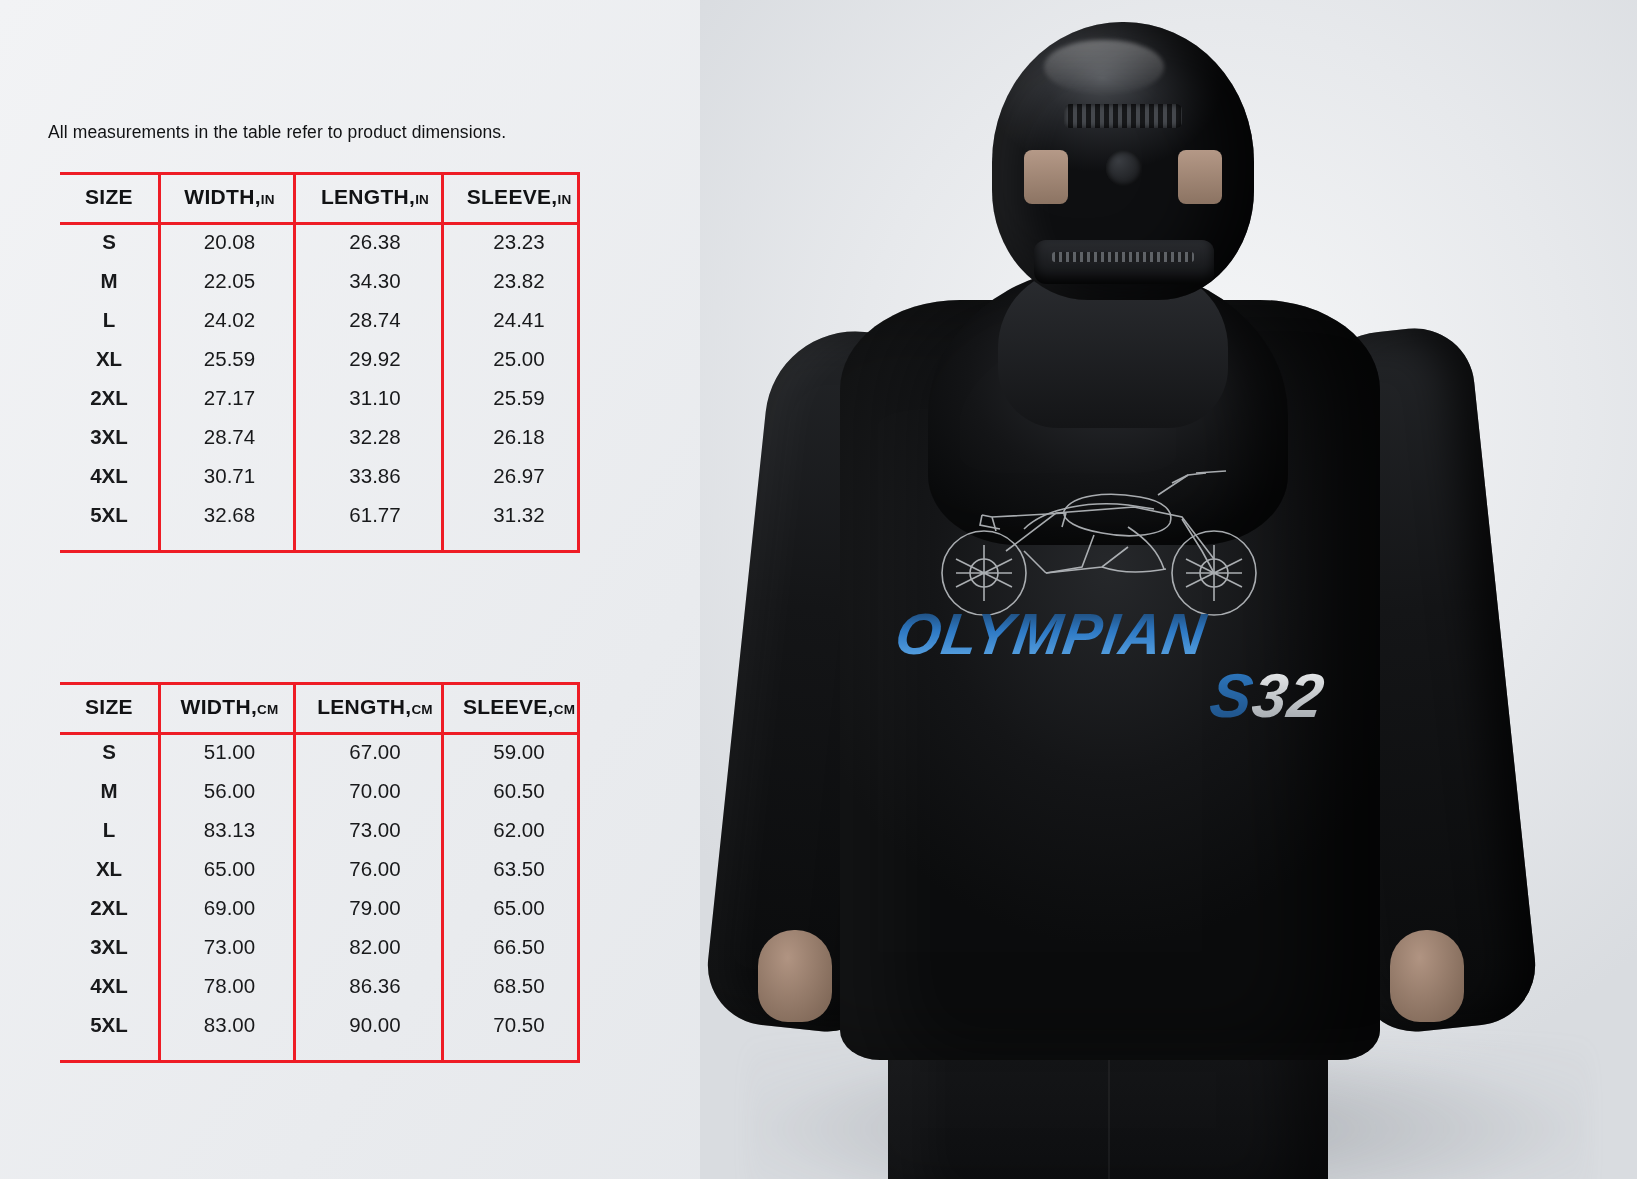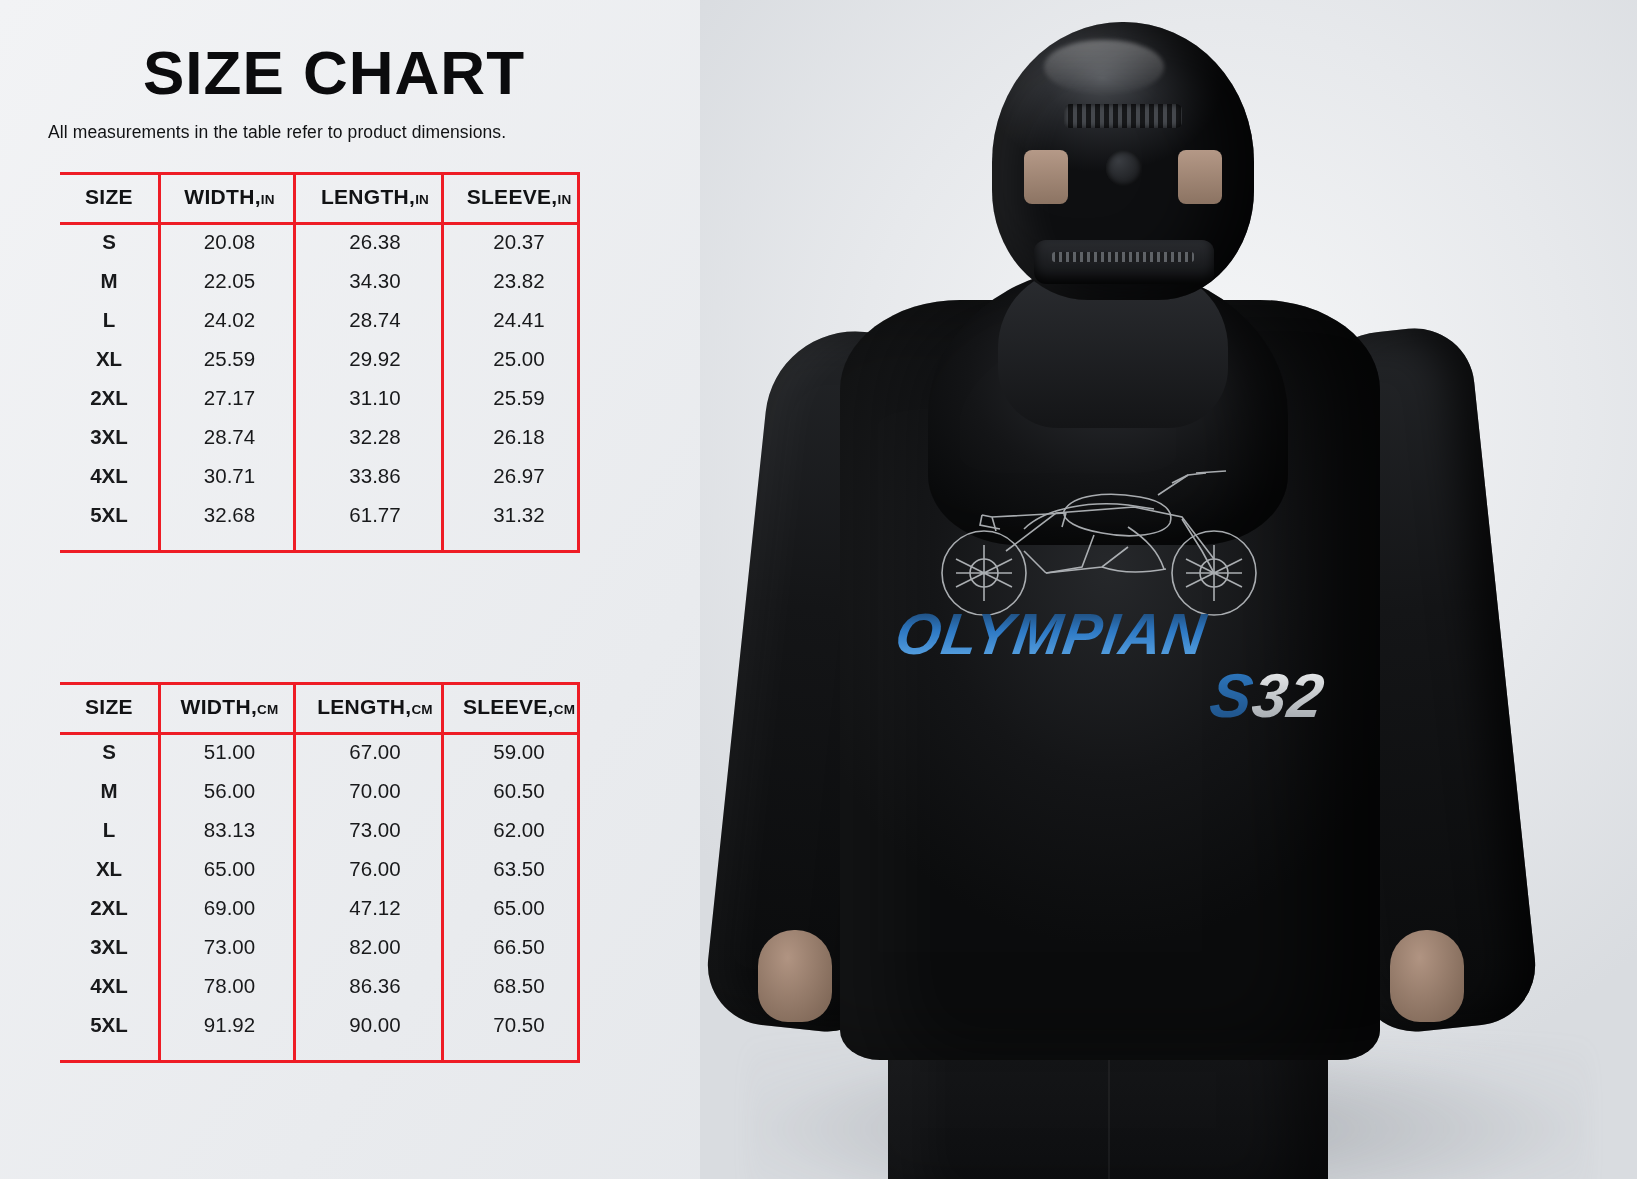--- a/index.html
+++ b/index.html
@@ -331,21 +331,20 @@
   }
   .hand-l { left: 58px; }
   .hand-r { left: 690px; }
 </style>
 </head>
 <body>
 
 <div class="page">
 
   <div class="left-panel">
-    <div class="chart-title">SIZE CHART</div>
     <div class="chart-subtitle">All measurements in the table refer to product dimensions.</div>
 
     <div class="table-wrap inches">
       <div class="rule-top" style="top:0; width:520px;"></div>
       <div class="rule-bottom" style="top:50px; width:520px;"></div>
       <div class="rule-bottom" style="top:378px; width:520px;"></div>
       <div class="vline" style="left:98px; top:0; height:378px;"></div>
       <div class="vline" style="left:233px; top:0; height:378px;"></div>
       <div class="vline" style="left:381px; top:0; height:378px;"></div>
       <div class="vline" style="left:517px; top:0; height:378px;"></div>
@@ -365,21 +364,21 @@
             <th class="col-s">
               <span>SLEEVE,</span><span class="unit">IN</span>
             </th>
           </tr>
         </thead>
         <tbody>
           <tr>
             <td class="size-cell">S</td>
             <td>20.08</td>
             <td>26.38</td>
-            <td>20.37</td>
+            <td>23.23</td>
           </tr>
           <tr>
             <td class="size-cell">M</td>
             <td>22.05</td>
             <td>34.30</td>
             <td>23.82</td>
           </tr>
           <tr>
             <td class="size-cell">L</td>
             <td>24.02</td>
@@ -467,38 +466,38 @@
           </tr>
           <tr>
             <td class="size-cell">XL</td>
             <td>65.00</td>
             <td>76.00</td>
             <td>63.50</td>
           </tr>
           <tr>
             <td class="size-cell">2XL</td>
             <td>69.00</td>
-            <td>47.12</td>
+            <td>79.00</td>
             <td>65.00</td>
           </tr>
           <tr>
             <td class="size-cell">3XL</td>
             <td>73.00</td>
             <td>82.00</td>
             <td>66.50</td>
           </tr>
           <tr>
             <td class="size-cell">4XL</td>
             <td>78.00</td>
             <td>86.36</td>
             <td>68.50</td>
           </tr>
           <tr>
             <td class="size-cell">5XL</td>
-            <td>91.92</td>
+            <td>83.00</td>
             <td>90.00</td>
             <td>70.50</td>
           </tr>
         </tbody>
       </table>
     </div>
   </div>
 
   <div class="photo">
     <div class="photo-bg"></div>

